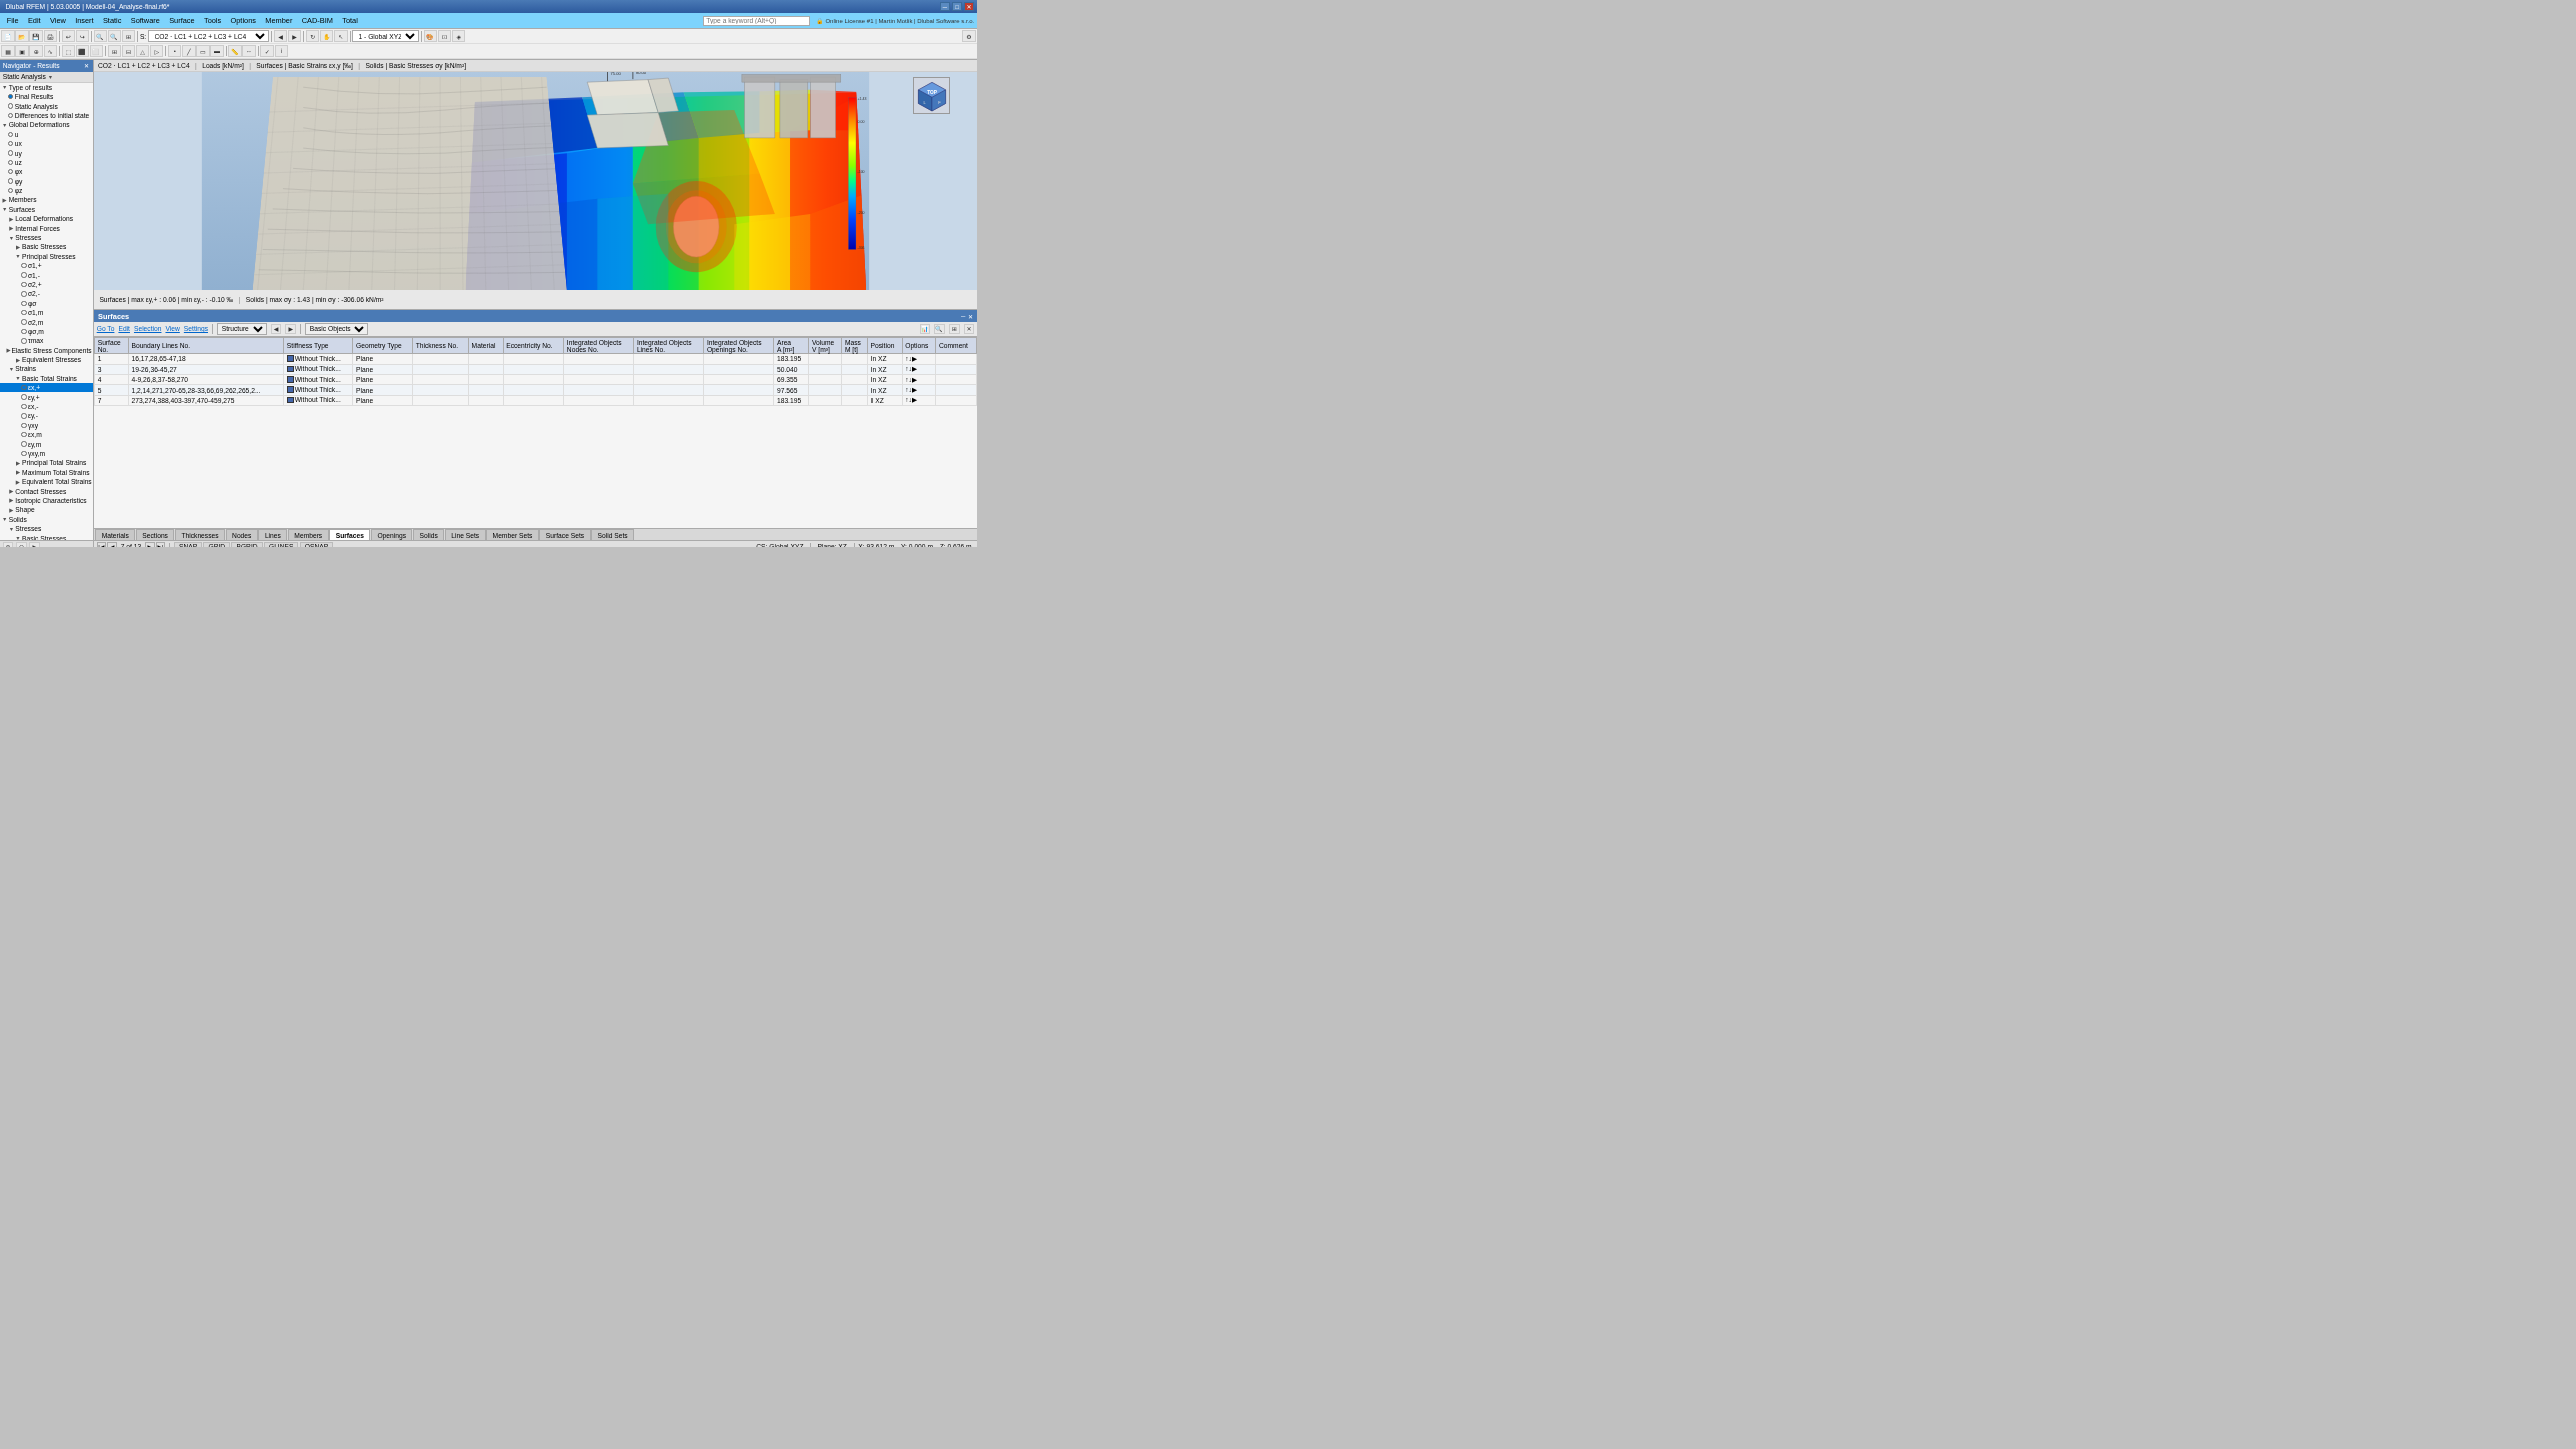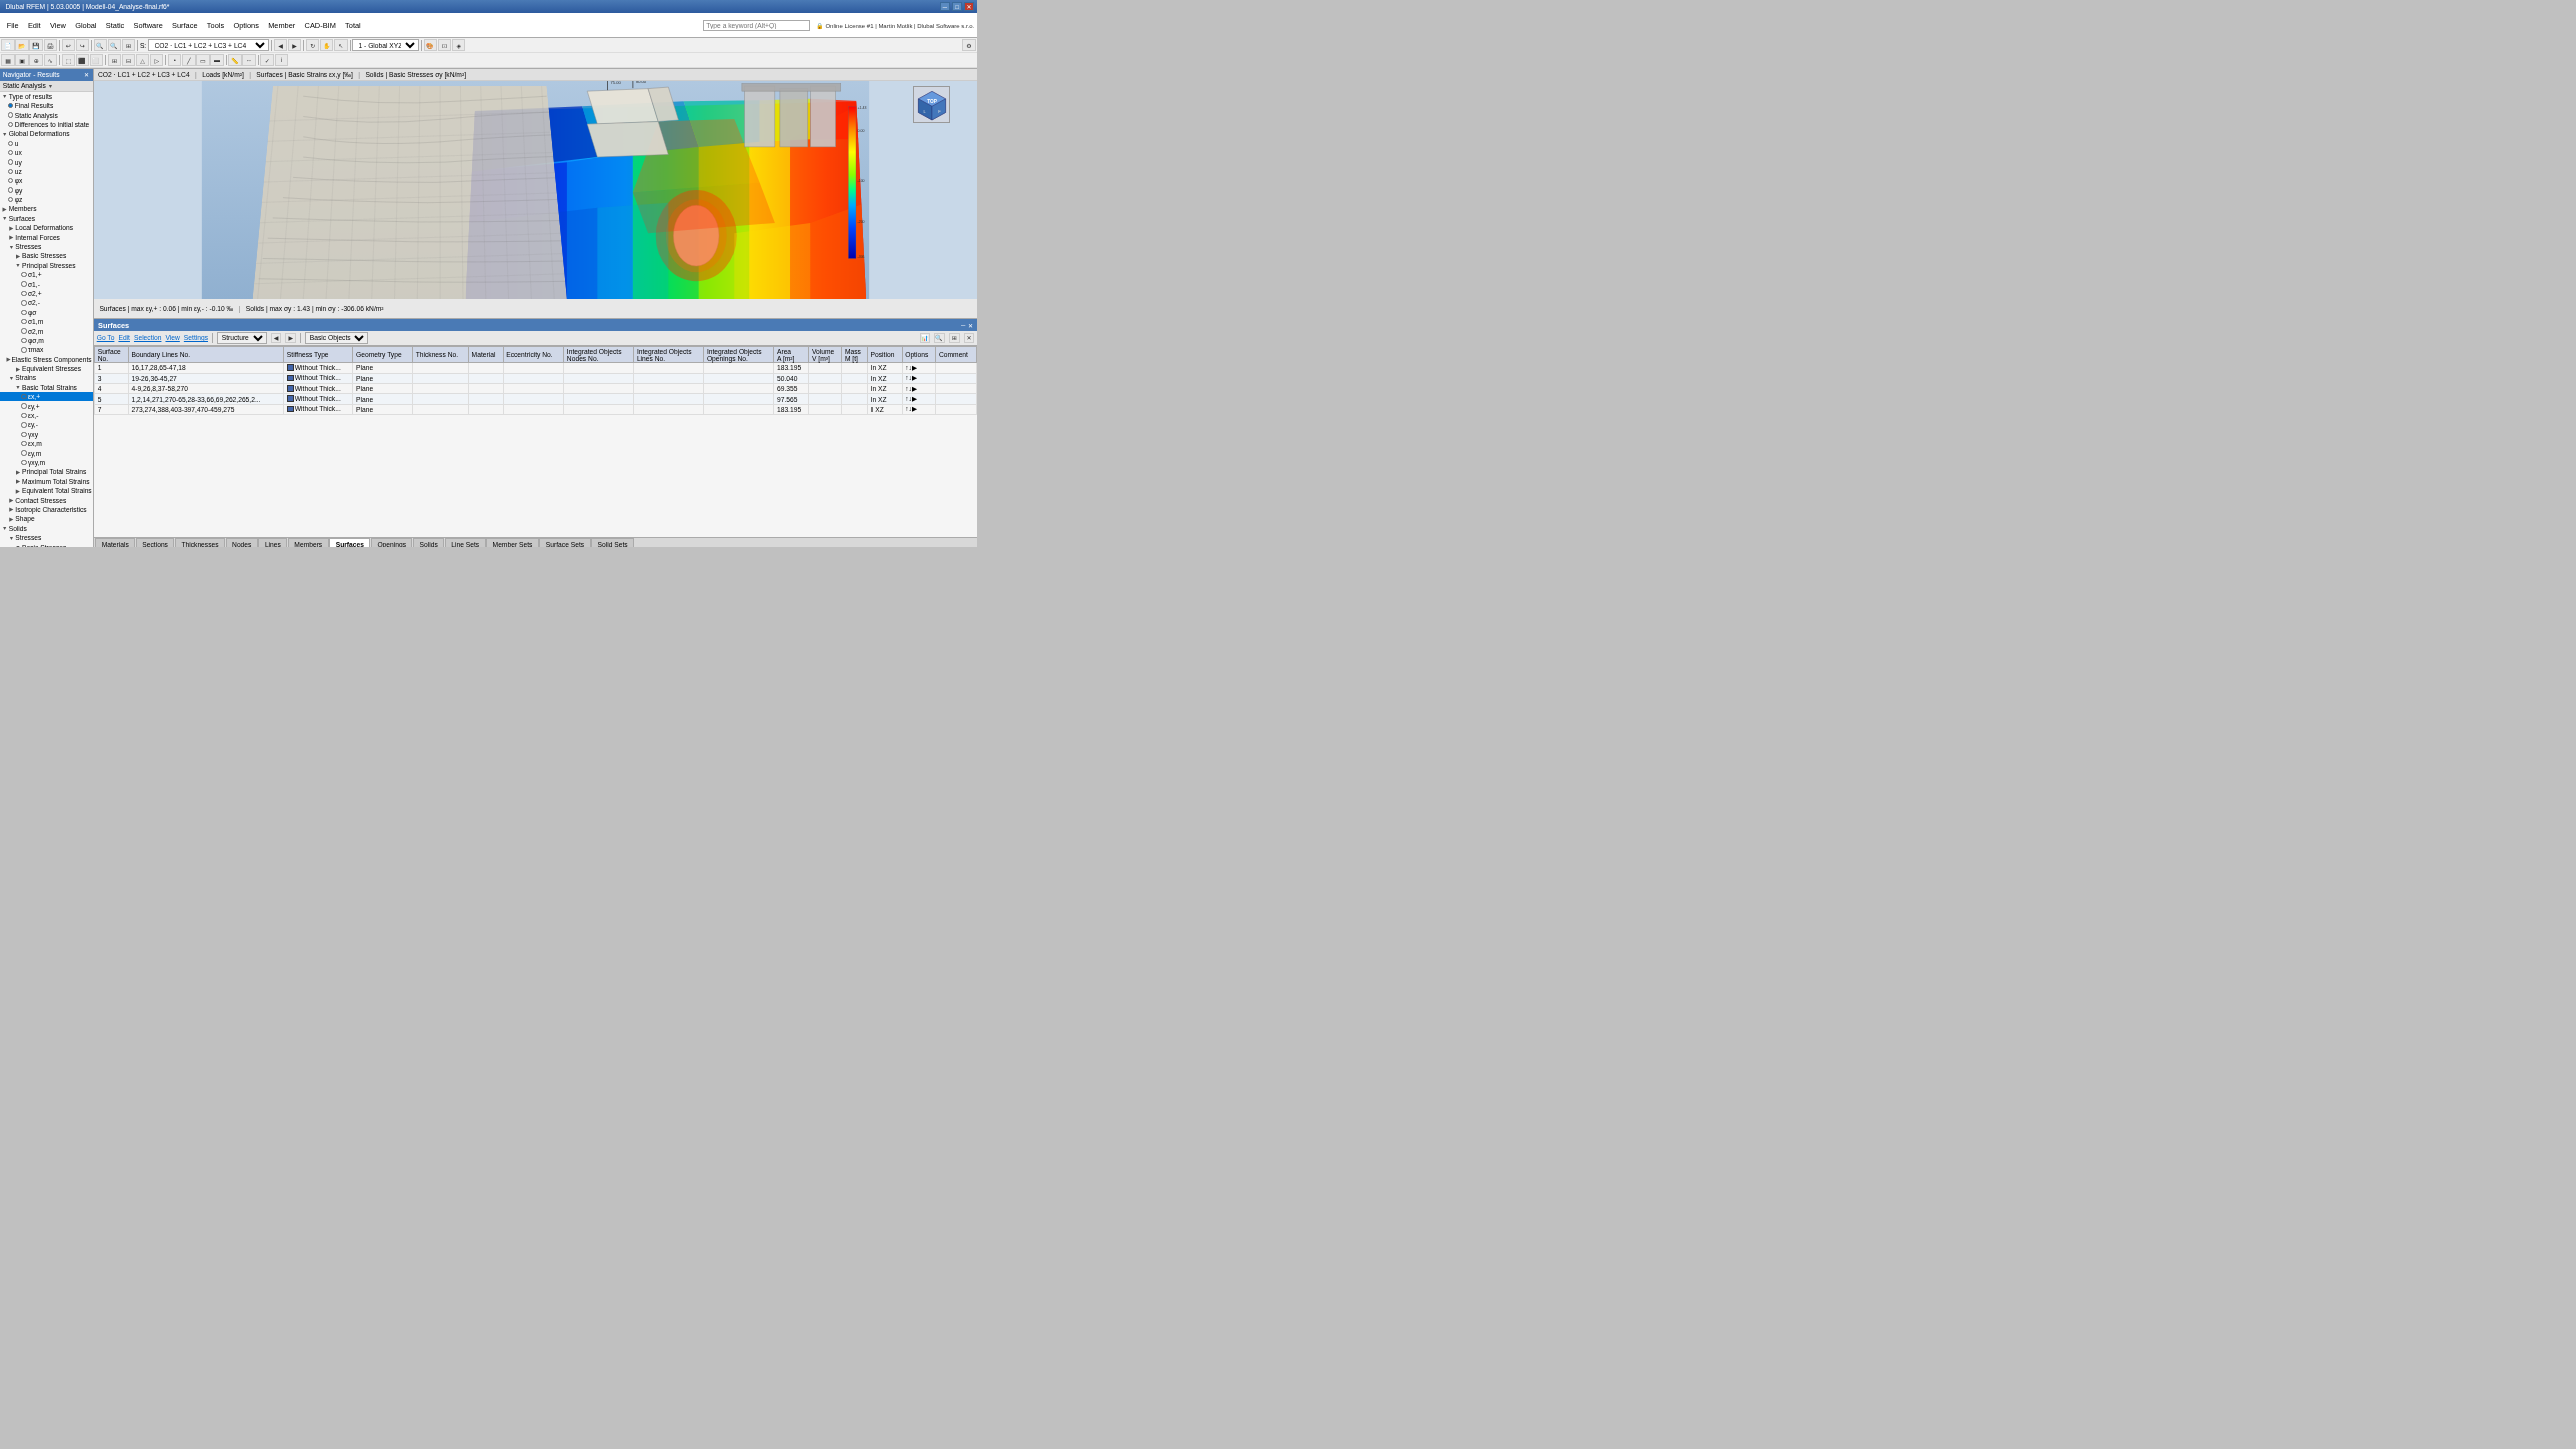--- a/index.html
+++ b/index.html
@@ -32,22 +32,22 @@
       border: 0.7px solid #3a6a9a;
       color: white;
       font-size: 6px;
       display: flex; align-items: center; justify-content: center;
       cursor: pointer;
     }
     #title-bar .win-btn.close { background: #c0392b; }
 
     
     #menu-bar {
-      height: 25px;
-      background: #ffffff;
+      height: 16px;
+      background: #7dd3fc;
       border-bottom: 0.7px solid #aaa;
       display: flex;
       align-items: center;
       padding: 0 2.7px;
       gap: 1.3px;
     }
     .menu-item {
       padding: 0.7px 4px;
       font-size: 7.4px;
       cursor: pointer;
@@ -275,21 +275,21 @@
     <div class="win-btn">─</div>
     <div class="win-btn">□</div>
     <div class="win-btn close">✕</div>
   </div>
 </div>
 
 <div id="menu-bar">
   <div class="menu-item">File</div>
   <div class="menu-item">Edit</div>
   <div class="menu-item">View</div>
-  <div class="menu-item">Global</div>
+  <div class="menu-item">Insert</div>
   <div class="menu-item">Static</div>
   <div class="menu-item">Software</div>
   <div class="menu-item">Surface</div>
   <div class="menu-item">Tools</div>
   <div class="menu-item">Options</div>
   <div class="menu-item">Member</div>
   <div class="menu-item">CAD-BIM</div>
   <div class="menu-item">Total</div>
   <div style="flex:1;"></div>
   <input type="text" id="search-input-top" style="width: 107px; height: 10.7px; border: 0.7px solid rgb(170, 170, 170); font-size: 6.7px; padding: 0px 2.7px;" placeholder="Type a keyword (Alt+Q)">

